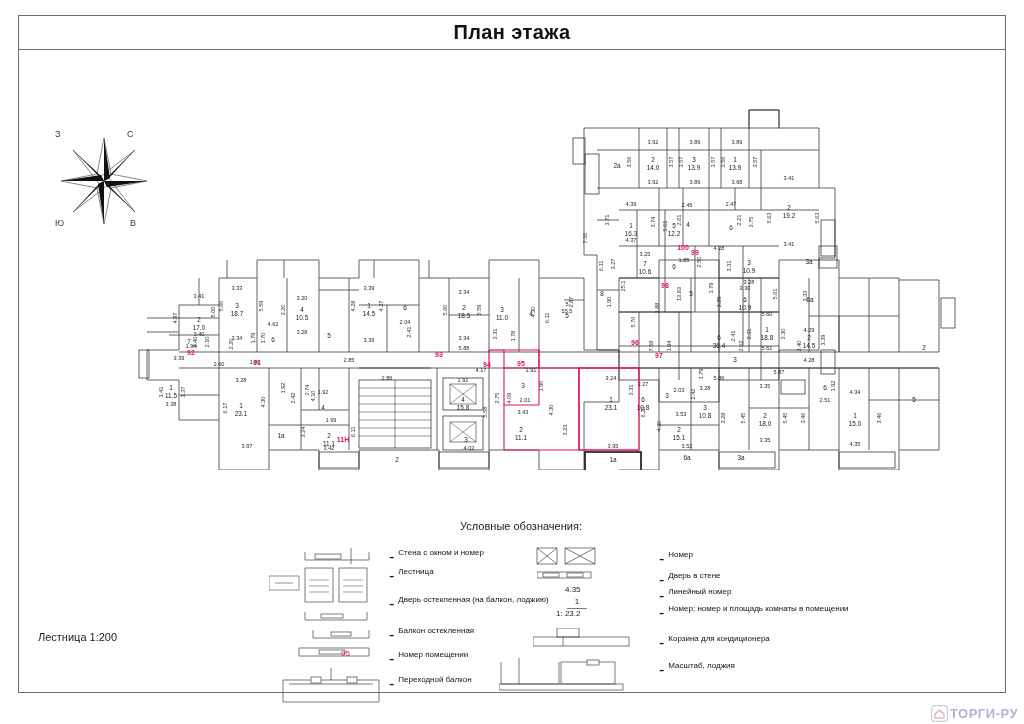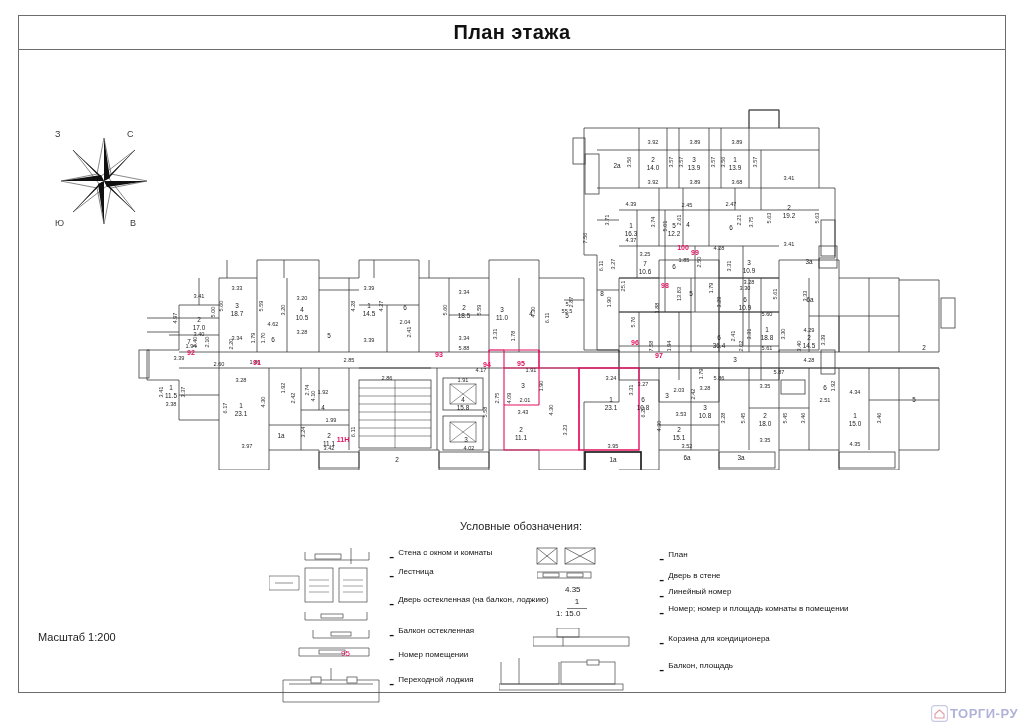--- a/index.html
+++ b/index.html
@@ -753,42 +753,42 @@
           <path d="M2,12 L98,12 L98,34 L2,34 Z"></path>
           <path d="M8,16 L92,16"></path>
           <line x1="50" y1="0" x2="50" y2="12"></line>
           <rect x="30" y="9" width="10" height="6" fill="#fff"></rect>
           <rect x="66" y="9" width="10" height="6" fill="#fff"></rect>
         </g>
       </svg>
 
       <div class="leg-row" style="left:370px;top:28px;">
         <span class="dash">-</span>
-        <span class="leg-txt">Стена с окном и комнаты</span>
+        <span class="leg-txt">Стена с окном и номер</span>
       </div>
       <div class="leg-row" style="left:370px;top:47px;">
         <span class="dash">-</span>
         <span class="leg-txt">Лестница</span>
       </div>
       <div class="leg-row" style="left:370px;top:75px;">
         <span class="dash">-</span>
         <span class="leg-txt">Дверь остекленная (на балкон, лоджию)</span>
       </div>
       <div class="leg-row" style="left:370px;top:106px;">
         <span class="dash">-</span>
         <span class="leg-txt">Балкон остекленная</span>
       </div>
       <div class="leg-row" style="left:370px;top:130px;">
         <span class="dash">-</span>
         <span class="leg-txt">Номер помещении</span>
       </div>
       <div class="leg-col redtxt" style="left:322px;top:129px;font-size:8px;">95</div>
       <div class="leg-row" style="left:370px;top:155px;">
         <span class="dash">-</span>
-        <span class="leg-txt">Переходной лоджия</span>
+        <span class="leg-txt">Переходной балкон</span>
       </div>
 
       <svg class="leg-sym" style="left:516px;top:26px;" width="110" height="28">
         <g stroke="#444" fill="none" stroke-width="0.7">
           <rect x="2" y="2" width="20" height="16"></rect>
           <line x1="2" y1="2" x2="22" y2="18"></line>
             <line x1="22" y1="2" x2="2" y2="18"></line>
           <rect x="30" y="2" width="30" height="16"></rect>
           <line x1="30" y1="2" x2="60" y2="18"></line>
             <line x1="60" y1="2" x2="30" y2="18"></line>
@@ -799,67 +799,67 @@
           <rect x="0" y="2" width="54" height="6"></rect>
           <rect x="6" y="3" width="16" height="4" fill="#fff"></rect>
           <rect x="30" y="3" width="16" height="4" fill="#fff"></rect>
         </g>
       </svg>
       <div class="leg-col" style="left:546px;top:65px;">4.35</div>
       <div class="leg-col" style="left:550px;top:77px;text-align:center;width:16px;">1</div>
       <svg class="leg-sym" style="left:548px;top:87px;" width="22" height="3">
         <line x1="0" y1="1.5" x2="20" y2="1.5" stroke="#444" stroke-width="0.7"></line>
       </svg>
-      <div class="leg-col" style="left:537px;top:89px;">1: 15.0</div>
+      <div class="leg-col" style="left:537px;top:89px;">1: 23.2</div>
 
       <svg class="leg-sym" style="left:514px;top:108px;" width="110" height="24">
         <g stroke="#444" fill="none" stroke-width="0.7">
           <rect x="24" y="0" width="22" height="9"></rect>
           <rect x="0" y="9" width="96" height="9"></rect>
           <line x1="30" y1="9" x2="30" y2="18"></line>
         </g>
       </svg>
       <svg class="leg-sym" style="left:480px;top:134px;" width="150" height="42">
         <g stroke="#444" fill="none" stroke-width="0.7">
           <path d="M2,8 L2,30 L60,30 L60,8"></path>
           <path d="M20,4 L20,30"></path>
           <rect x="62" y="8" width="54" height="22"></rect>
           <rect x="88" y="6" width="12" height="5" fill="#fff"></rect>
           <rect x="0" y="30" width="124" height="6"></rect>
         </g>
       </svg>
 
       <div class="leg-row" style="left:640px;top:30px;">
         <span class="dash">-</span>
-        <span class="leg-txt">План</span>
+        <span class="leg-txt">Номер</span>
       </div>
       <div class="leg-row" style="left:640px;top:51px;">
         <span class="dash">-</span>
         <span class="leg-txt">Дверь в стене</span>
       </div>
       <div class="leg-row" style="left:640px;top:67px;">
         <span class="dash">-</span>
         <span class="leg-txt">Линейный номер</span>
       </div>
       <div class="leg-row" style="left:640px;top:84px;">
         <span class="dash">-</span>
         <span class="leg-txt">Номер; номер и площадь комнаты в помещении</span>
       </div>
       <div class="leg-row" style="left:640px;top:114px;">
         <span class="dash">-</span>
         <span class="leg-txt">Корзина для кондиционера</span>
       </div>
       <div class="leg-row" style="left:640px;top:141px;">
         <span class="dash">-</span>
-        <span class="leg-txt">Балкон, площадь</span>
+        <span class="leg-txt">Масштаб, лоджия</span>
       </div>
 
     </div>
 
-    <div id="scale">Масштаб 1:200</div>
+    <div id="scale">Лестница 1:200</div>
   </div>
 </div>
 
 <div id="watermark">
   <svg width="17" height="17" viewBox="0 0 17 17">
     <rect x="0.6" y="0.6" width="15.8" height="15.8" rx="3" fill="none" stroke="#9aa0cf" stroke-width="1.1"></rect>
     <path d="M4 9 L8.5 5 L13 9 L13 13 L4 13 Z" fill="none" stroke="#c94b5a" stroke-width="1.1"></path>
   </svg>
   <span class="wm-text">ТОРГИ-РУ</span>
 </div>

